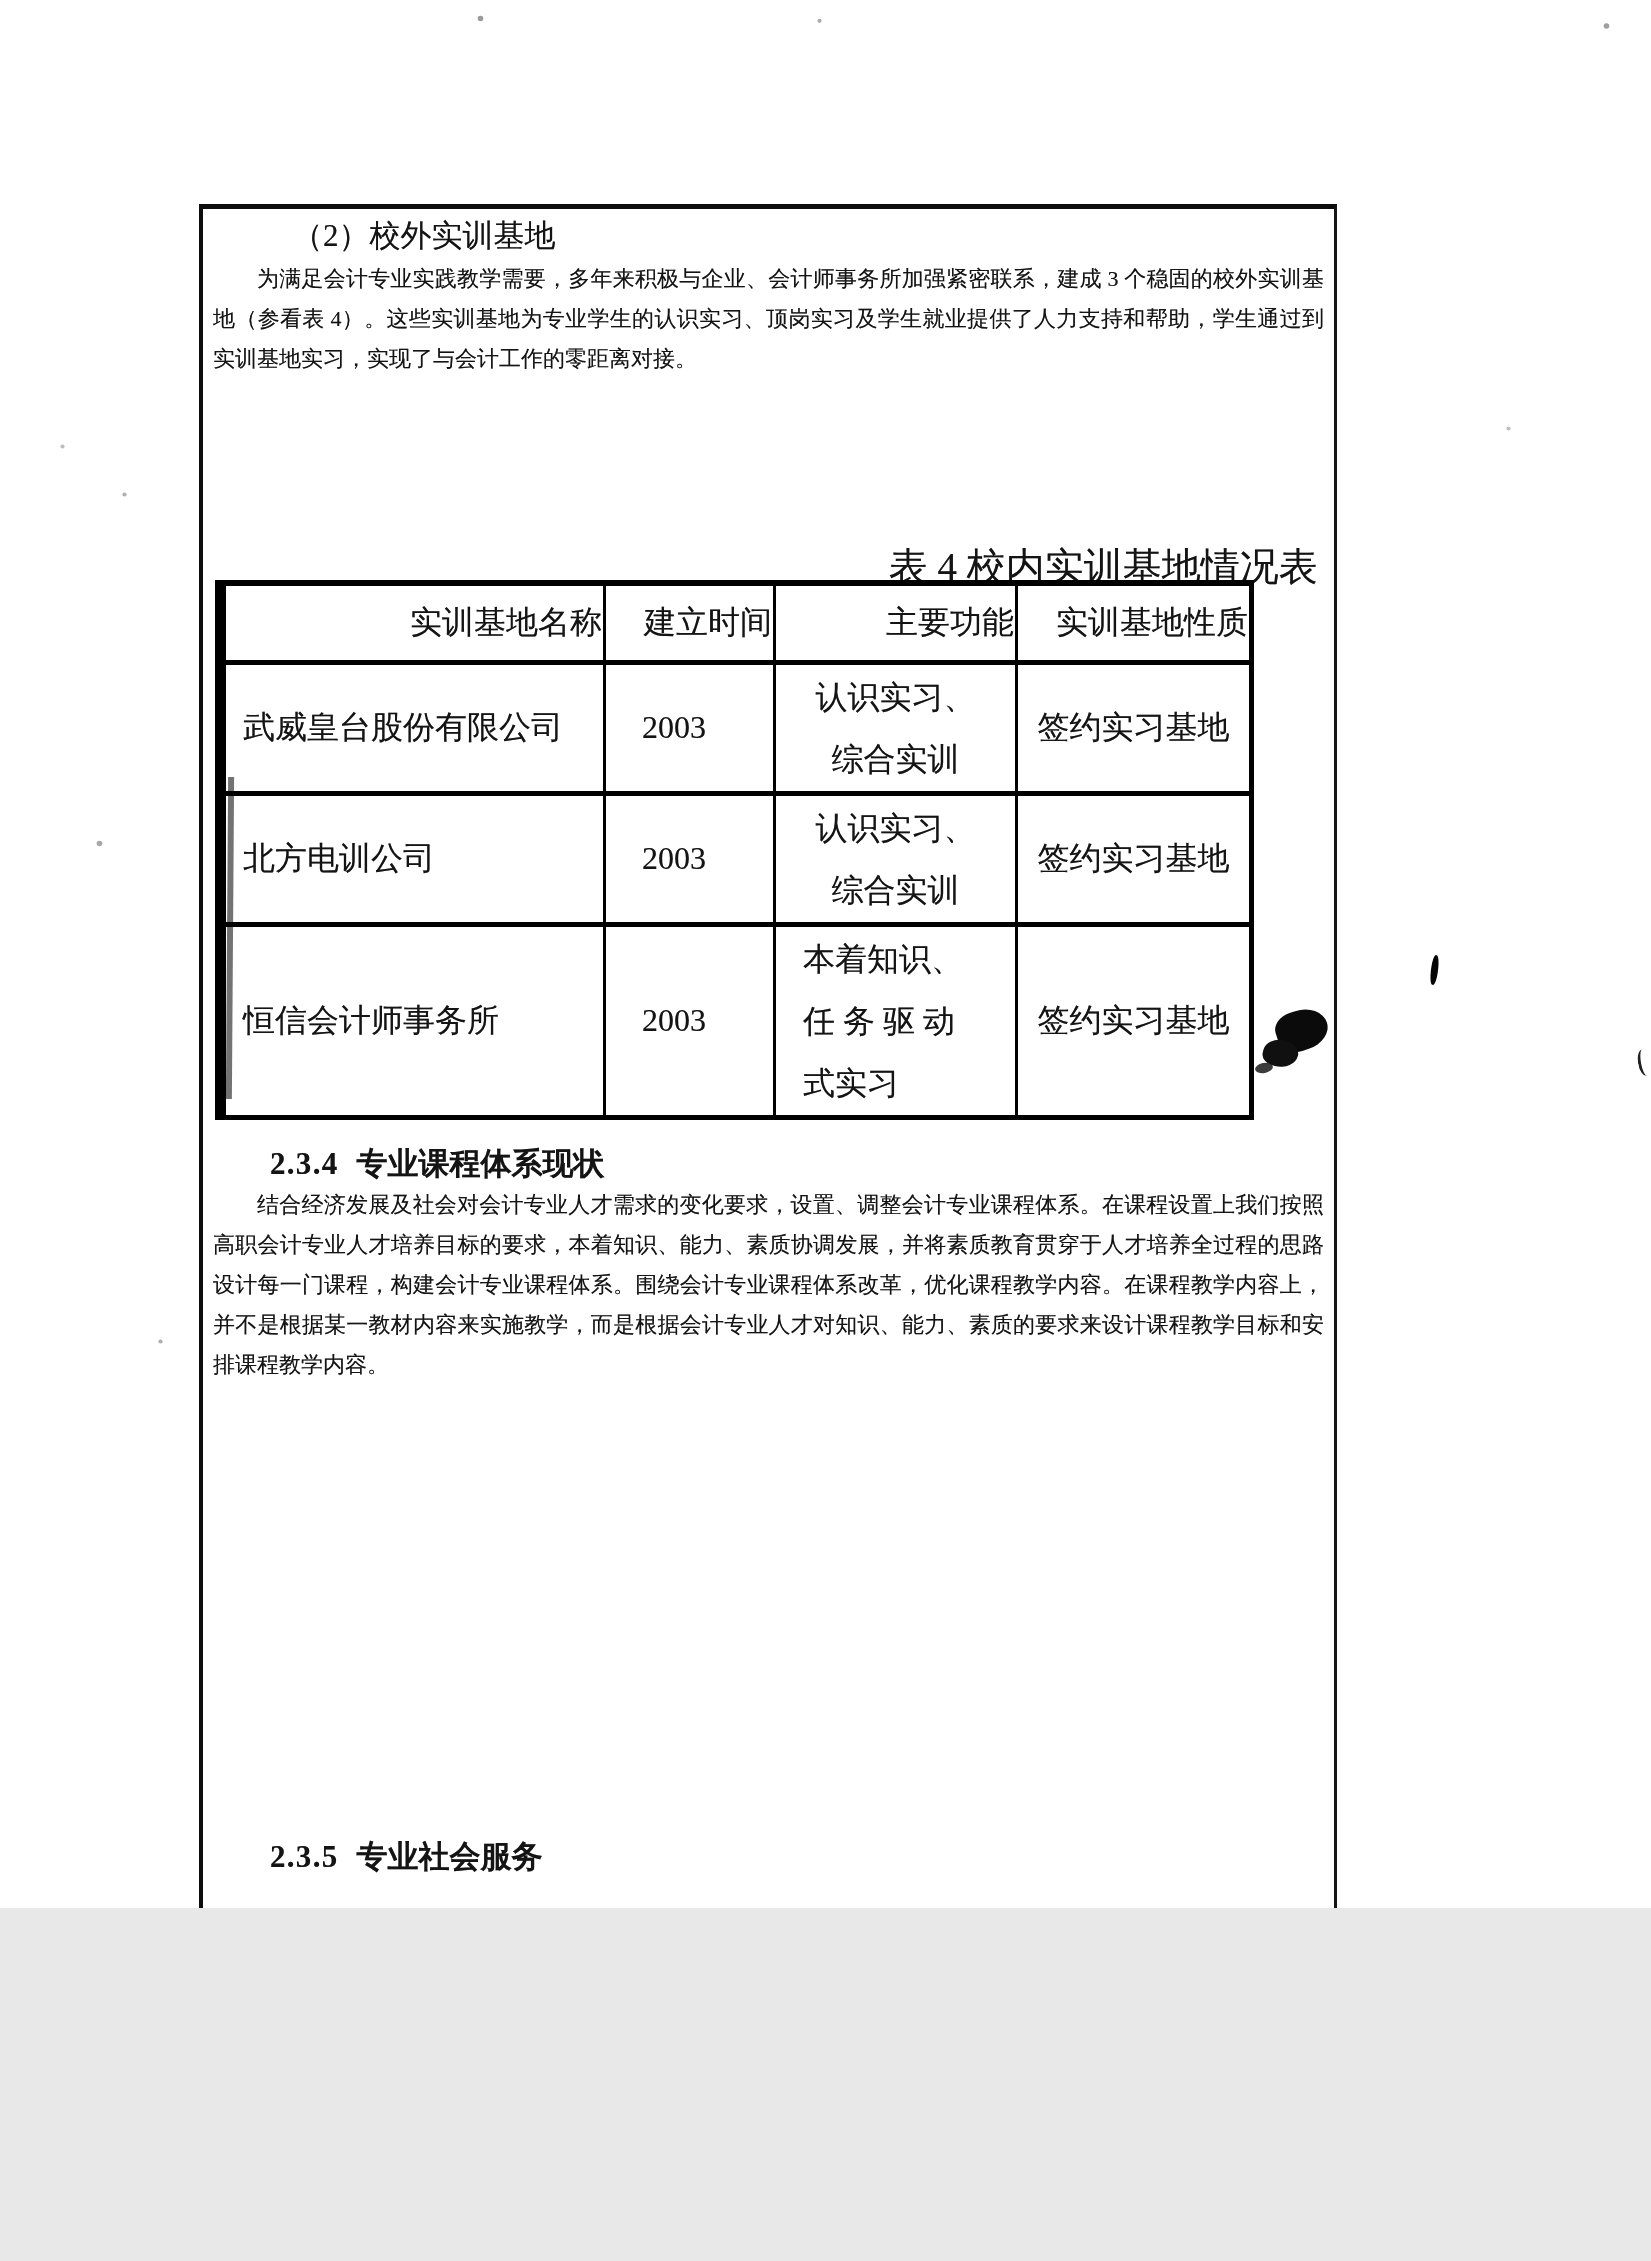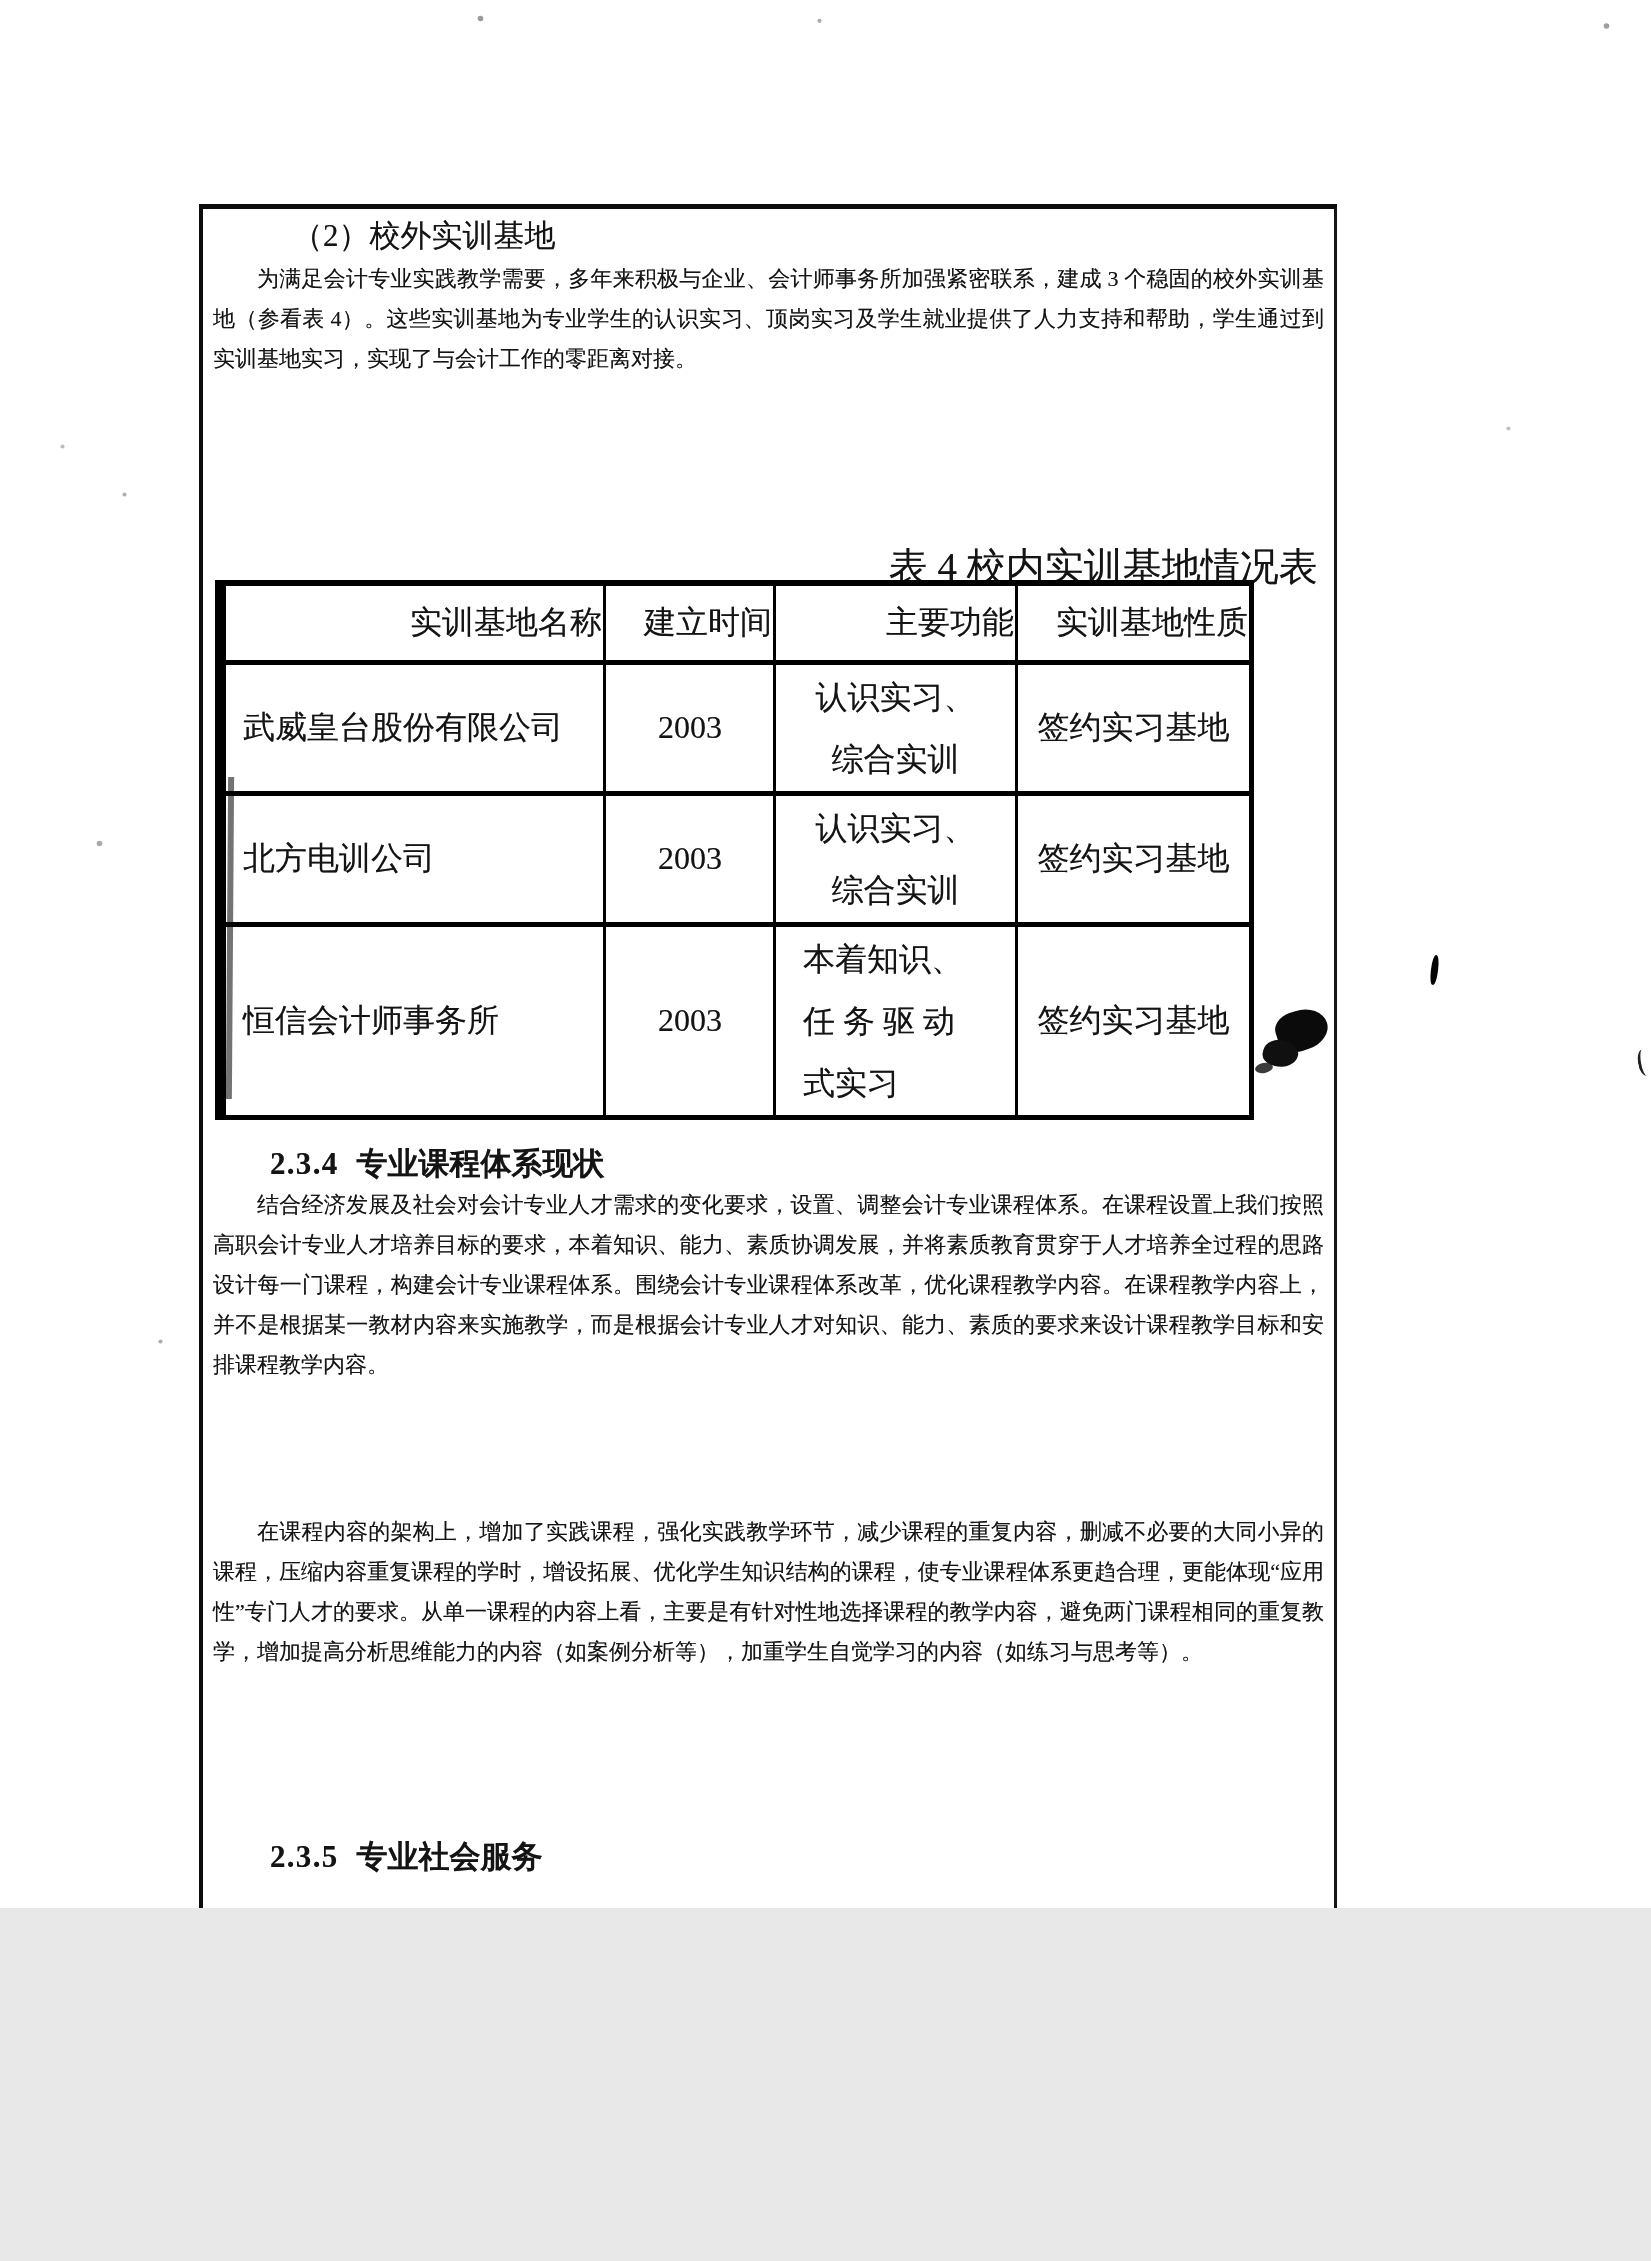--- a/index.html
+++ b/index.html
@@ -29,21 +29,21 @@
   table{border-collapse:collapse; table-layout:fixed; width:1031px;
         border:5.2px solid #000; border-left-width:11.6px; border-top-width:6.4px;}
   th,td{border:3.9px solid #000; border-top-width:5.8px; border-bottom-width:5.8px;
         font-size:32px; vertical-align:middle; overflow:hidden;}
   thead tr{height:79px;}
   tbody tr:nth-child(1){height:127px;}
   tbody tr:nth-child(2){height:128px;}
   tbody tr:nth-child(3){height:177px;}
   th{font-weight:normal; text-align:right; padding-left:17px;}
   td.c1{padding-left:17px;}
-  td.c2{padding-left:52px;font-family:Liberation Serif, serif;}
+  td.c2{padding-left:36px;font-family:Liberation Serif, serif;}
   td.c3{text-align:center; line-height:62px;}
   tbody tr:nth-child(3) td.c3{text-align:left; padding-left:27px;}
   td.c4{text-align:center;}
 
   
   .smear{left:227px; top:777px; width:5.8px; height:322px; background:#000; opacity:.55; transform:rotate(.4deg);}
   .blob1{left:1276px; top:1010px; width:52px; height:40px; background:#0b0b0b; border-radius:42% 58% 55% 45%; transform:rotate(-18deg);}
   .blob2{left:1263px; top:1040px; width:35px; height:27px; background:#101010; border-radius:55% 45% 60% 40%; transform:rotate(14deg);}
   .blob3{left:1255px; top:1063px; width:18px; height:10.3px; background:#1a1a1a; border-radius:50%; transform:rotate(-10deg); opacity:.85;}
   .tick1{left:1431px; top:955px; width:7px; height:30px; background:#050505; border-radius:45%; transform:rotate(7deg);}
@@ -117,21 +117,20 @@
         </tbody>
     </table>
   </div>
 
   <div class="abs sec-head" style="top:1136px;">
     <span class="num">2.3.4</span><span class="ttl">专业课程体系现状</span>
   </div>
 
   <div class="abs bodytext indent" style="top:1185px;">结合经济发展及社会对会计专业人才需求的变化要求，设置、调整会计专业课程体系。在课程设置上我们按照高职会计专业人才培养目标的要求，本着知识、能力、素质协调发展，并将素质教育贯穿于人才培养全过程的思路设计每一门课程，构建会计专业课程体系。围绕会计专业课程体系改革，优化课程教学内容。在课程教学内容上，并不是根据某一教材内容来实施教学，而是根据会计专业人才对知识、能力、素质的要求来设计课程教学目标和安排课程教学内容。</div>
 
-  <div class="abs bodytext indent" style="top:1512px;">在课程内容的架构上，增加了实践课程，强化实践教学环节，减少课程的重复内容，删减不必要的大同小异的课程，压缩内容重复课程的学时，增设拓展、优化学生知识结构的课程，使专业课程体系更趋合理，更能体现“应用性”专门人才的要求。从单一课程的内容上看，主要是有针对性地选择课程的教学内容，避免两门课程相同的重复教学，增加提高分析思维能力的内容（如案例分析等），加重学生自觉学习的内容（如练习与思考等）。</div>
 
   <div class="abs sec-head" style="top:1829px;">
     <span class="num">2.3.5</span><span class="ttl">专业社会服务</span>
   </div>
 
 
   <div class="abs smear"></div>
   <div class="abs blob1"></div>
   <div class="abs blob2"></div>
   <div class="abs blob3"></div>

